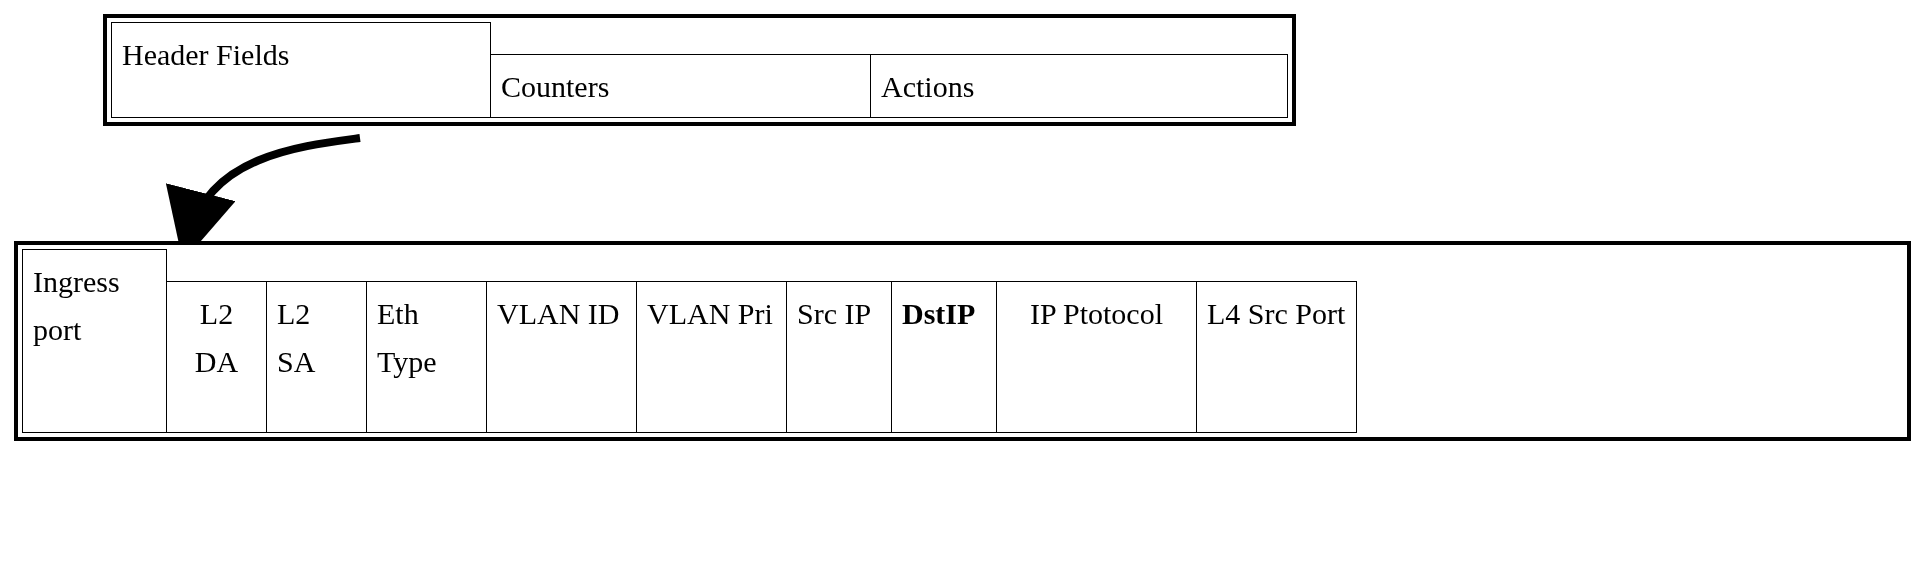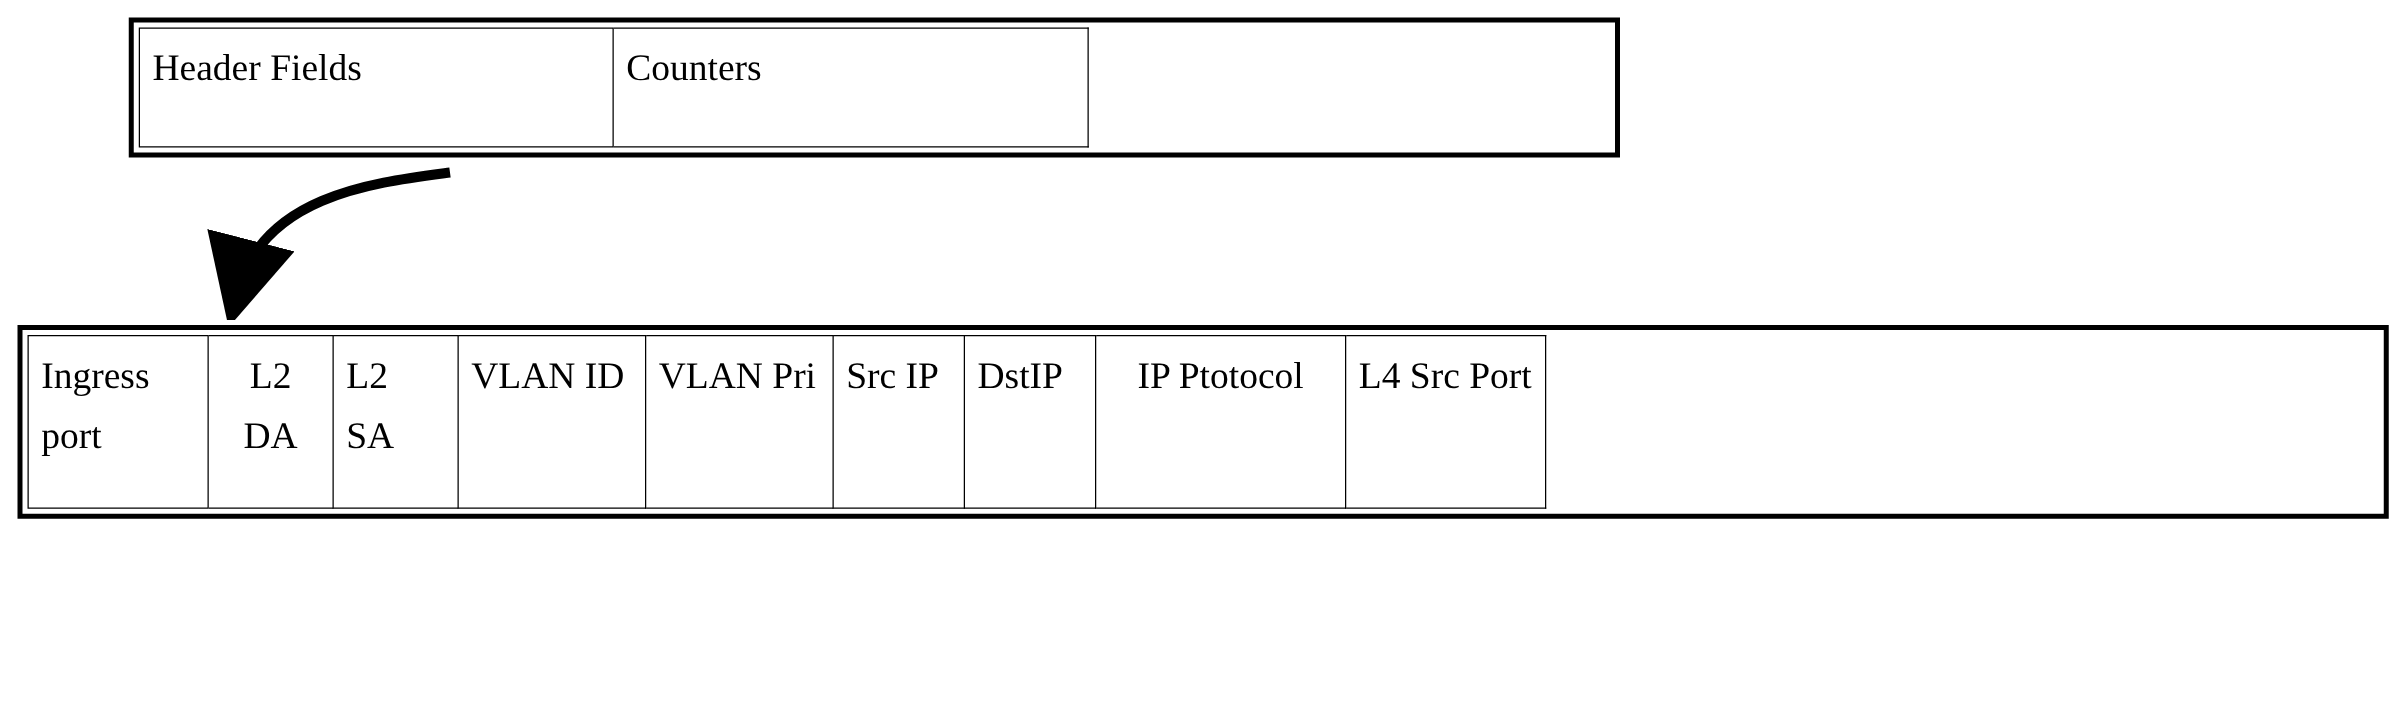--- a/index.html
+++ b/index.html
@@ -28,54 +28,56 @@
     box-sizing: border-box;
     padding: 4px;
   }
   .cell {
     border: 1.5px solid #000;
     box-sizing: border-box;
     padding: 8px 10px;
     line-height: 1.6;
     display: block;
   }
-  .cell:not(:first-child) { border-left: none; }
+  .cell:not(:first-child) { border-left: none; margin-top: 32px; }
   .arrow {
     position: absolute;
     pointer-events: none;
   }
 </style>
 </head>
 <body>
 
 <div class="canvas">
 
   <div class="box" style="left:103px; top:14px; width:1193px; height:112px;">
     <div class="row">
       <div class="cell" style="flex:0 0 380px;">Header Fields</div>
       <div class="cell" style="flex:0 0 380px;">Counters</div>
+      <div class="cell" style="flex:1 1 auto;">Actions</div>
     </div>
   </div>
 
   <svg class="arrow" style="left:150px; top:126px; width:260px; height:130px;" viewBox="0 0 260 130">
     <defs>
       <marker id="ah" viewBox="0 0 10 10" refX="6" refY="5" markerWidth="9" markerHeight="9" orient="auto-start-reverse">
         <path d="M0,0 L10,5 L0,10 Z" fill="#000"></path>
       </marker>
     </defs>
     <path d="M 210,12 C 150,20 60,30 40,108" fill="none" stroke="#000" stroke-width="8" marker-end="url(#ah)"></path>
   </svg>
 
-  <div class="box" style="left:14px; top:260px; width:1897px; height:155px;">
+  <div class="box" style="left:14px; top:241px; width:1897px; height:200px;">
     <div class="row">
       <div class="cell" style="flex:0 0 145px;">Ingress port</div>
       <div class="cell" style="flex:0 0 100px;text-align:center;">L2 DA</div>
       <div class="cell" style="flex:0 0 100px;">L2 SA</div>
+      <div class="cell" style="flex:0 0 120px;">Eth Type</div>
       <div class="cell" style="flex:0 0 150px;">VLAN ID</div>
       <div class="cell" style="flex:0 0 150px;">VLAN Pri</div>
       <div class="cell" style="flex:0 0 105px;">Src IP</div>
-      <div class="cell" style="flex:0 0 105px;">DstIP</div>
+      <div class="cell" style="flex:0 0 105px;font-weight:bold;">DstIP</div>
       <div class="cell" style="flex:0 0 200px;text-align:center;">IP Ptotocol</div>
       <div class="cell" style="flex:0 0 160px;">L4 Src Port</div>
     </div>
   </div>
 
 </div>
 
 </body></html>

